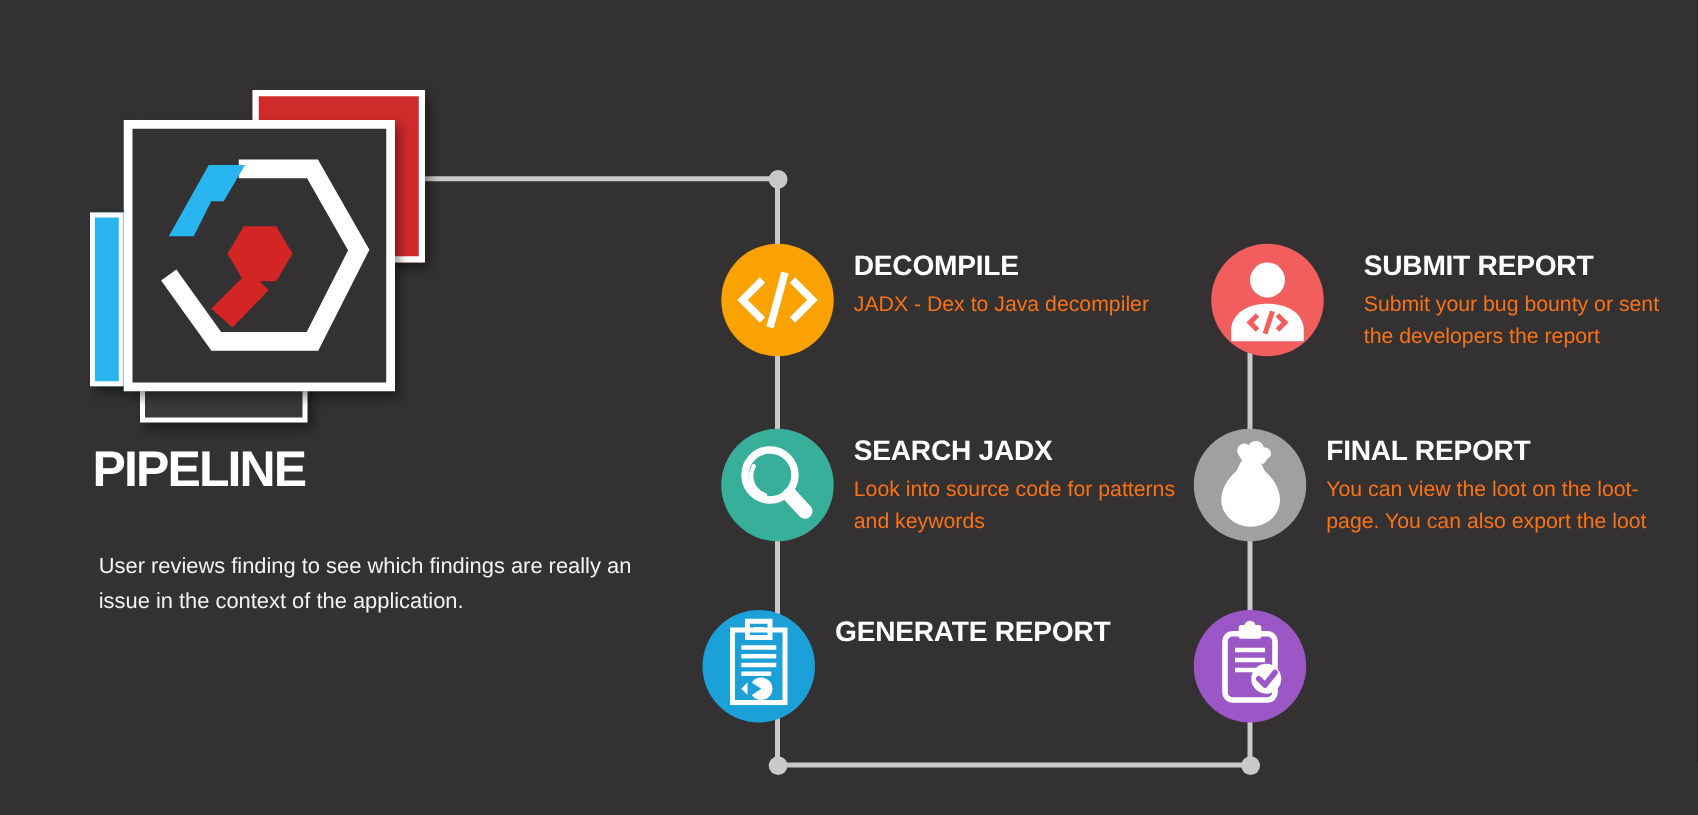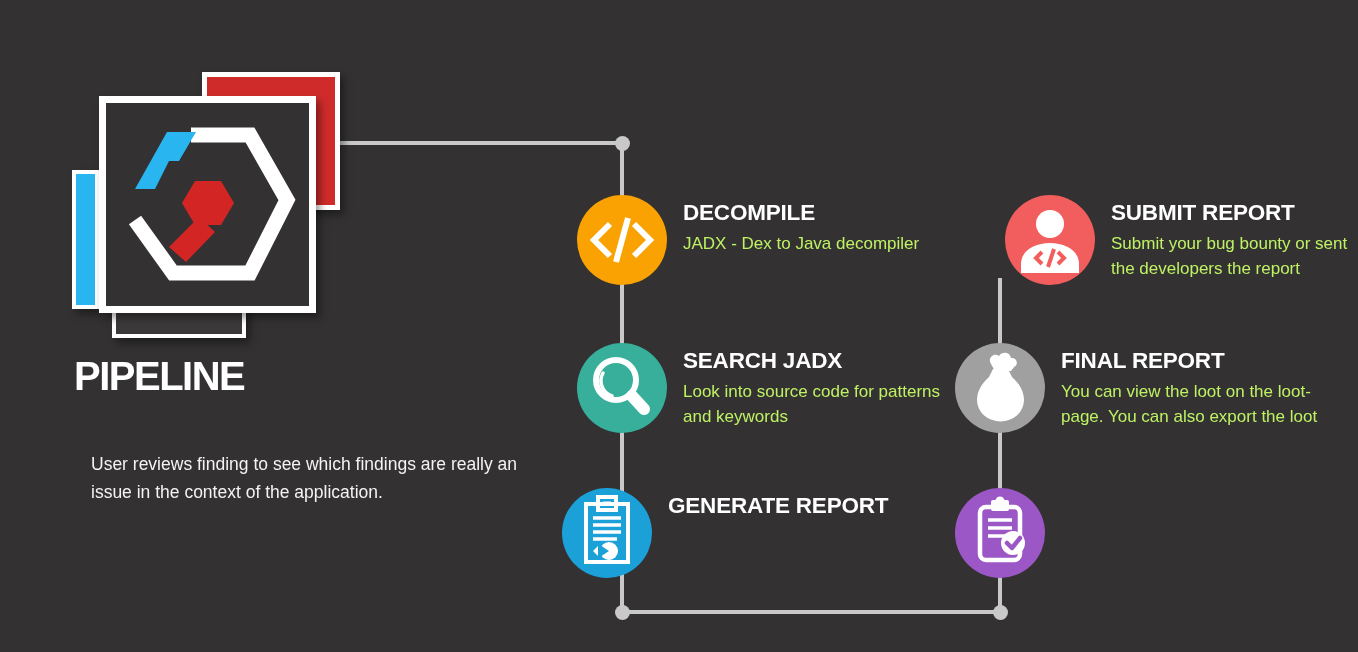--- a/index.html
+++ b/index.html
@@ -25,37 +25,37 @@
   .red-square{left:202px;top:72px;width:138px;height:138px;border-width:5px;z-index:2;}
   .dark-square{left:112px;top:245px;width:134px;height:93px;border-width:4px;z-index:2;}
   .main-square{left:99px;top:96px;width:217px;height:217px;border-width:7px;z-index:3;}
   .main-square svg{display:block;width:203px;height:203px;}
   
   .heading-title{
     position:absolute;left:74px;top:354px;margin:0;
     font-size:40px;font-weight:bold;letter-spacing:-1.5px;color:#fff;z-index:2;
   }
   .heading-desc{
-    position:absolute;left:75px;top:434px;margin:16px;width:468px;
+    position:absolute;left:75px;top:434px;margin:4px;width:468px;
     font-size:17.5px;line-height:28px;color:#F3F3F3;z-index:2;
   }
   
   .step{position:absolute;display:flex;align-items:flex-start;z-index:2;}
   .step-circle{
     width:90px;height:90px;border-radius:50%;flex:0 0 90px;
     display:flex;align-items:center;justify-content:center;
   }
   .step-circle svg{display:block;}
   .step-text{margin-left:16px;padding-top:5px;}
   .step-title{margin:0 0 5px 0;font-size:22.5px;font-weight:bold;letter-spacing:-0.2px;color:#fff;white-space:nowrap;}
-  .step-desc{margin:0;font-size:17px;line-height:25px;color:#bef264;max-width:258px;}
+  .step-desc{margin:0;font-size:17px;line-height:25px;color:#f97316;max-width:258px;}
   .pos-l1{left:577px;top:195px;}
   .pos-l2{left:577px;top:343px;}
   .pos-l3{left:562px;top:488px;text-align:right;}
-  .pos-r1{left:1005px;top:195px;}
+  .pos-r1{left:969px;top:195px;gap:16px;}
   .pos-r2{left:955px;top:343px;}
   .pos-r3{left:955px;top:488px;}
 </style>
 </head>
 <body>
 
 <div class="canvas" style="background-color: rgb(51, 49, 50);">
 
   <div class="line line-top"></div>
   <div class="line line-left-v"></div>

